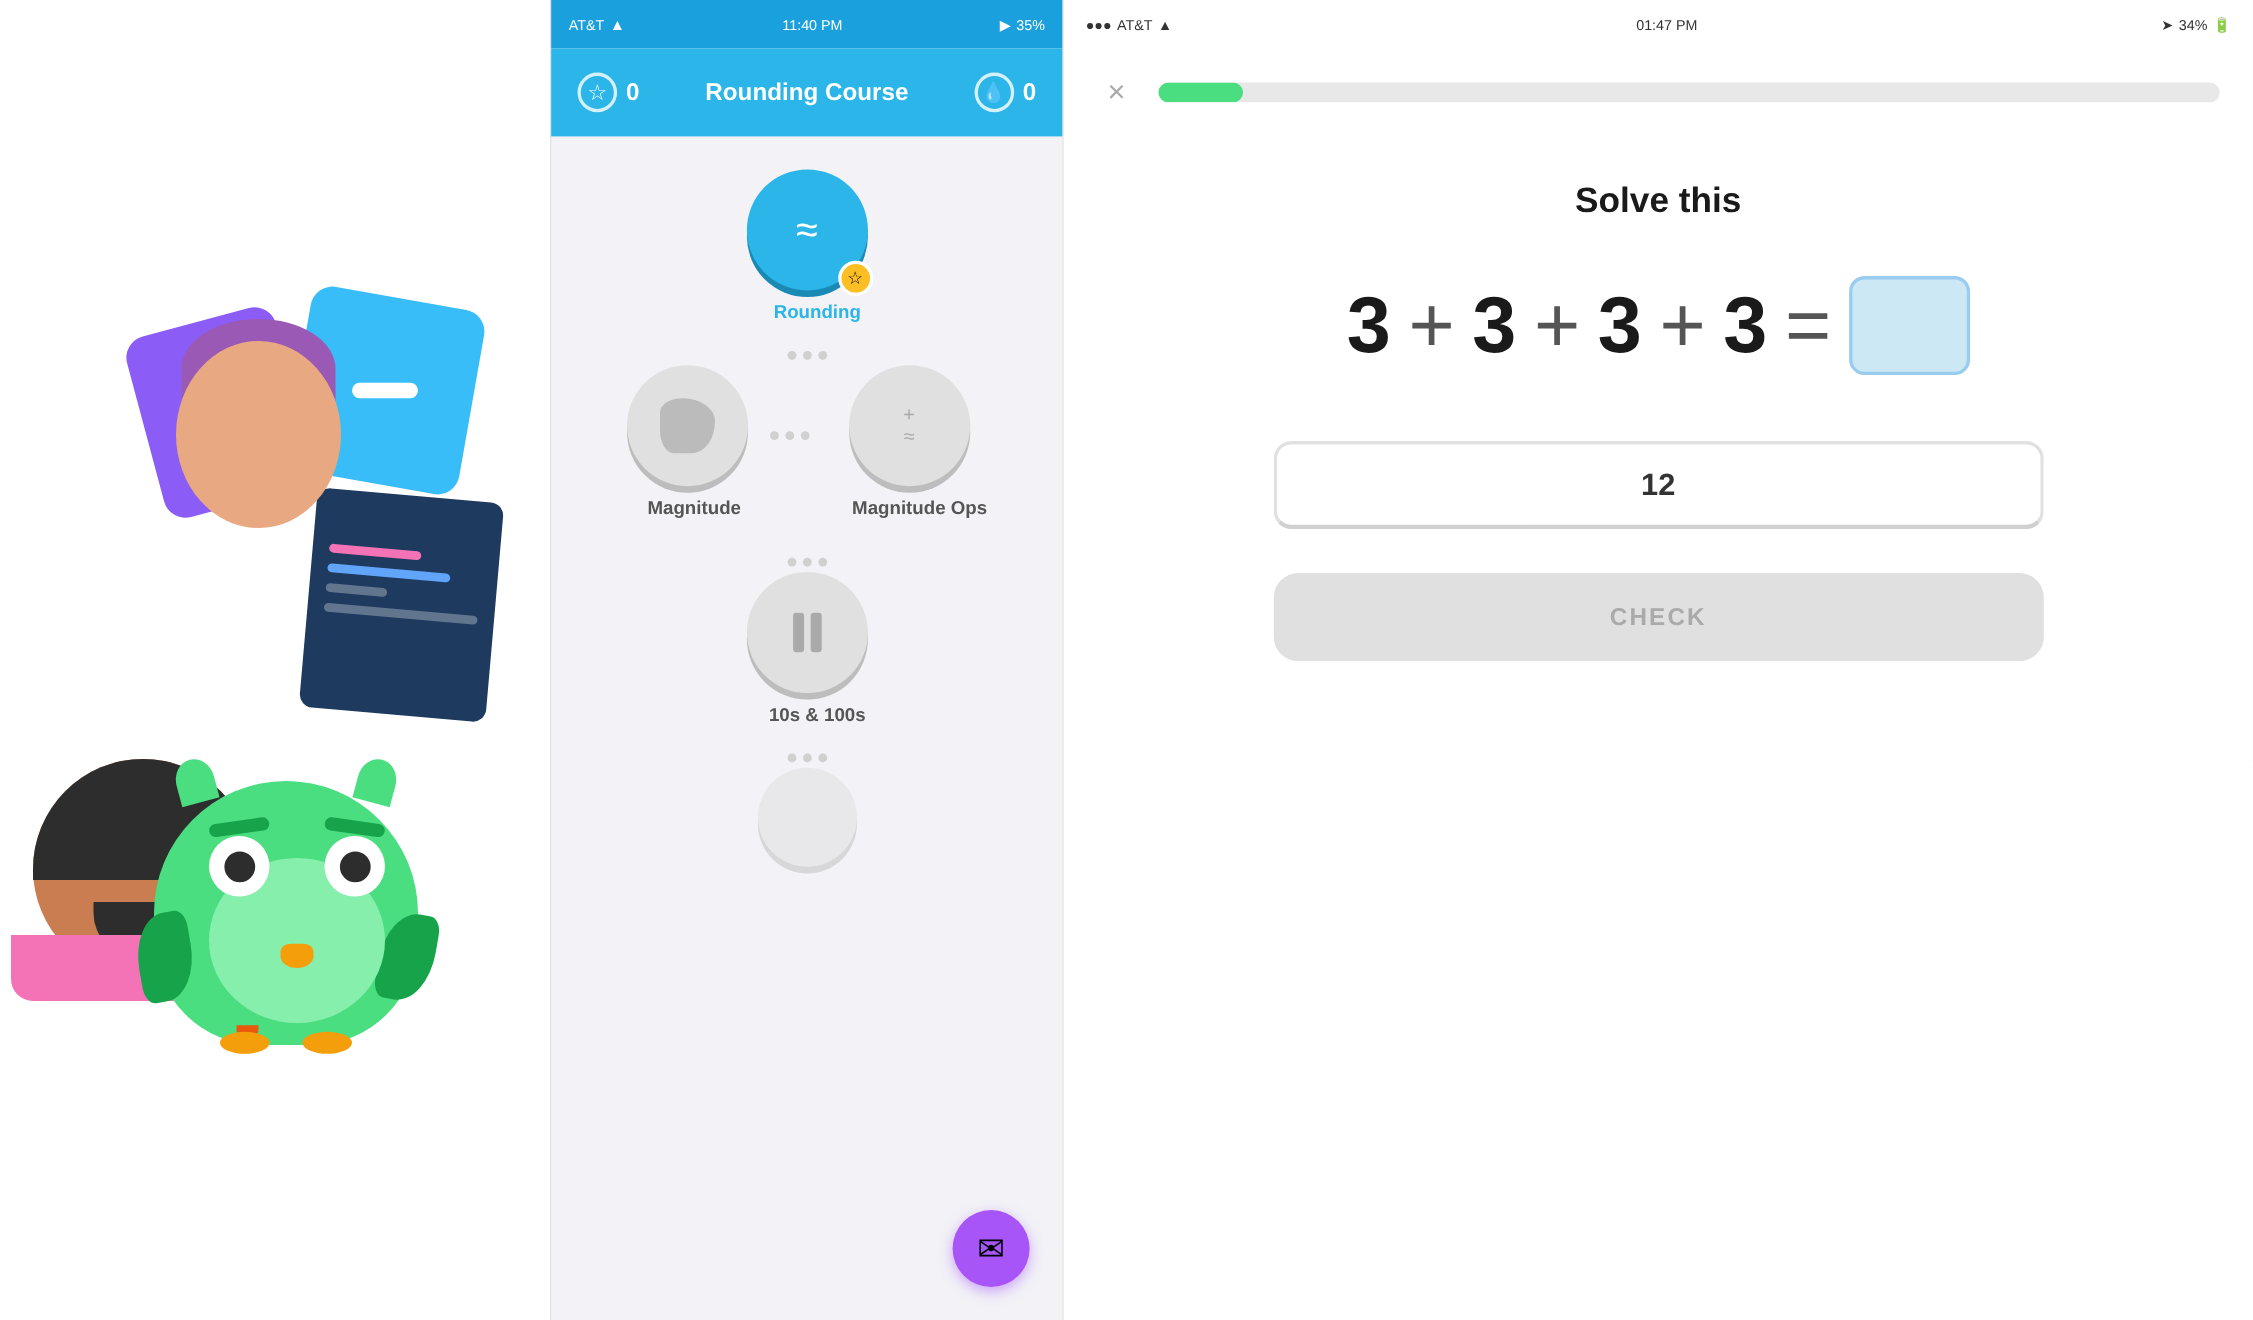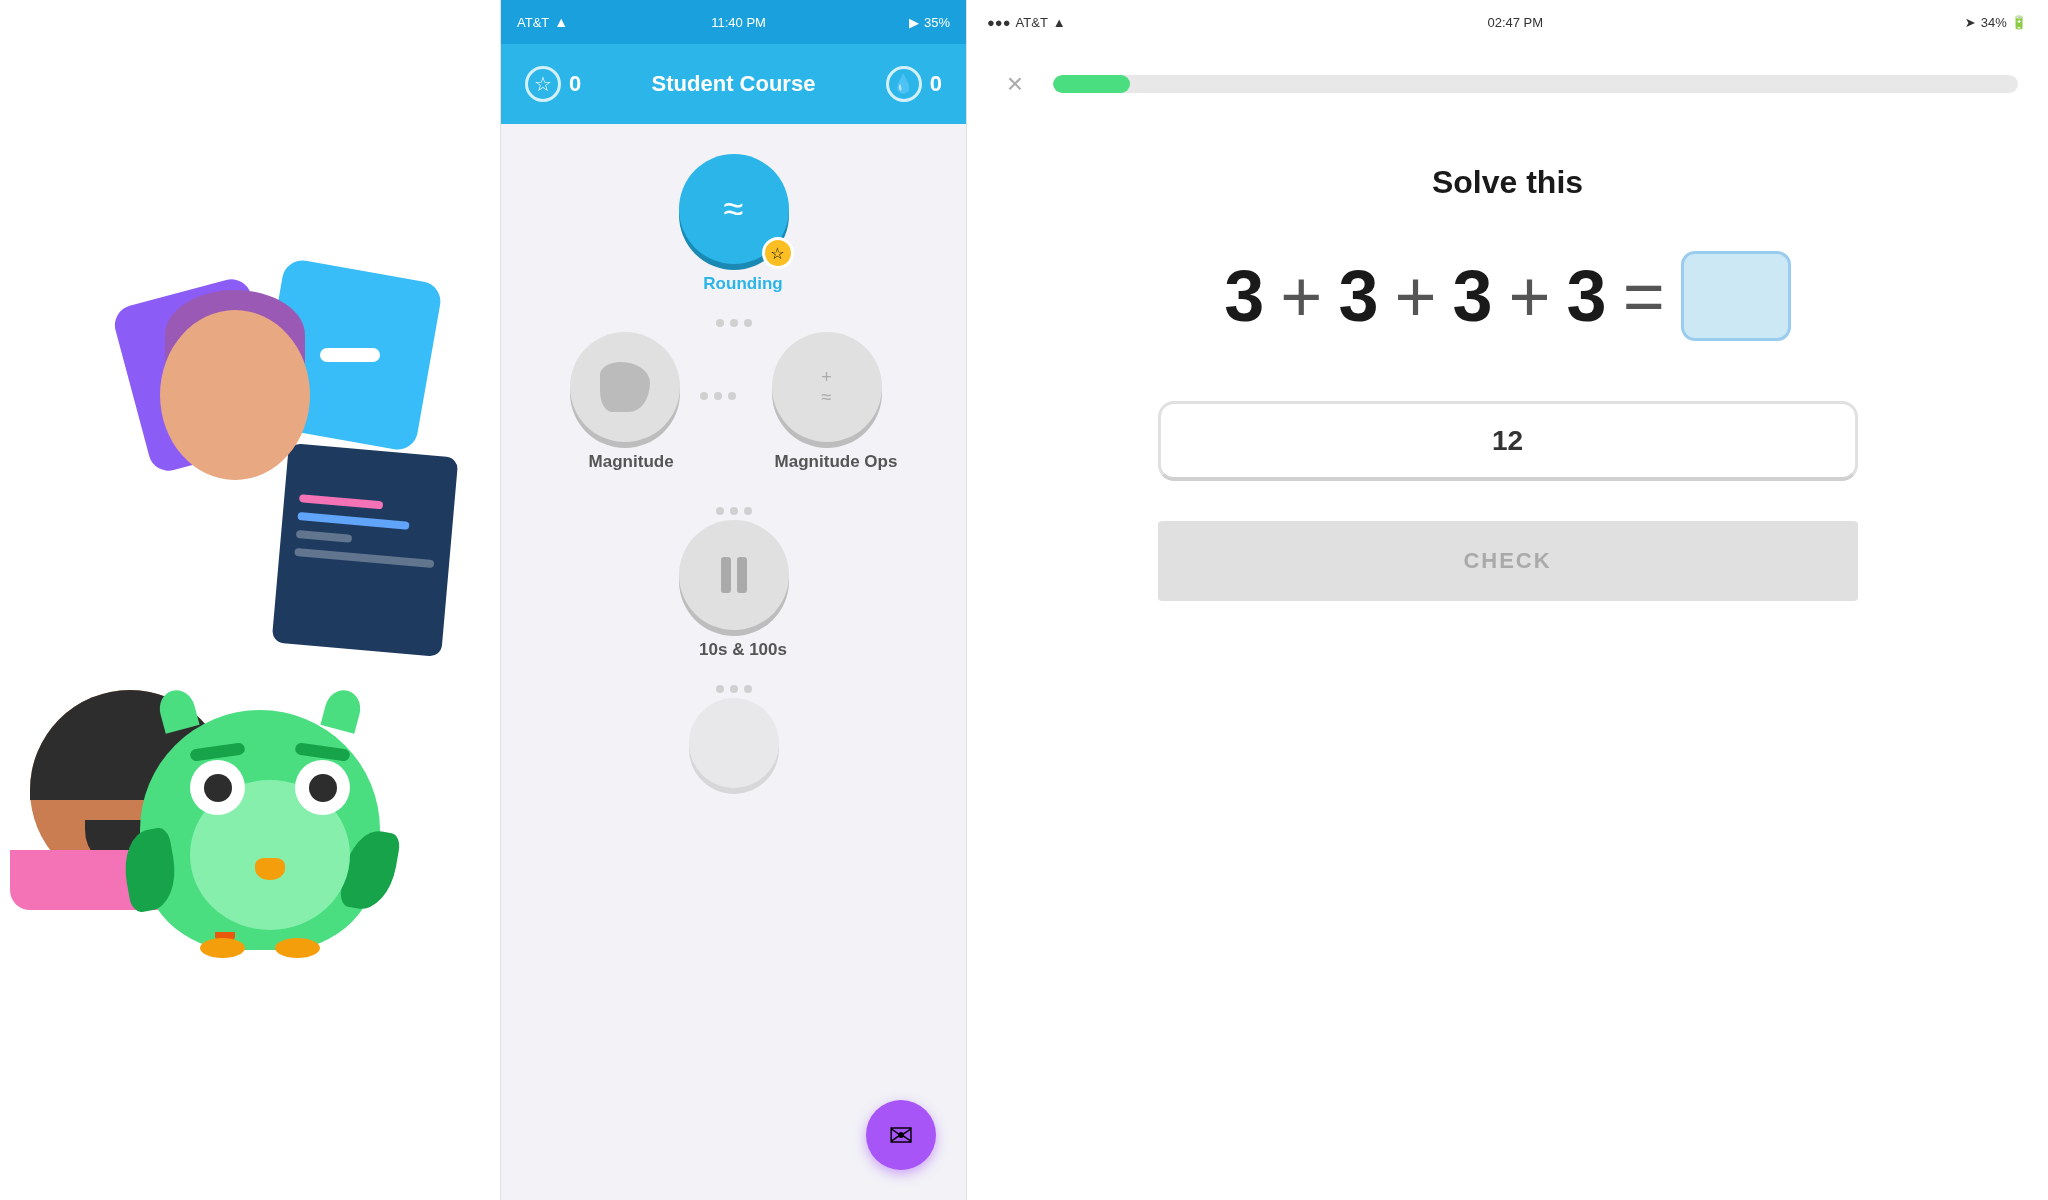--- a/index.html
+++ b/index.html
@@ -598,21 +598,21 @@
       transition: background 0.15s;
     }
     .answer-btn.bottom-border { border-bottom: 4px solid #d0d0d0; }
 
     .check-btn {
       width: 100%;
       max-width: 700px;
       height: 80px;
       background: #e0e0e0;
       border: none;
-      border-radius: 4px;
+      border-radius: 22px;
       font-size: 22px;
       font-weight: 800;
       letter-spacing: 2px;
       color: #aaa;
       cursor: not-allowed;
       text-transform: uppercase;
     }
 
     
     .tilde-icon {
@@ -726,21 +726,21 @@
       <span>▶</span>
       <span>35%</span>
     </div>
   </div>
 
   <div class="course-header">
     <div class="header-star-section">
       <div class="header-star-icon">☆</div>
       <span class="header-count">0</span>
     </div>
-    <span class="header-title">Student Course</span>
+    <span class="header-title">Rounding Course</span>
     <div class="header-drop-section">
       <div class="header-drop-icon">💧</div>
       <span class="header-count">0</span>
     </div>
   </div>
 
   <div class="course-content">
     <div class="course-path">
 
       <div class="path-item">
@@ -822,21 +822,21 @@
 </div>
 
 <div class="panel-solve">
 
   <div class="solve-status-bar">
     <div class="solve-status-left">
       <span>●●●</span>
       <span>AT&amp;T</span>
       <span>▲</span>
     </div>
-    <span>02:47 PM</span>
+    <span>01:47 PM</span>
     <div class="solve-status-right">
       <span>➤</span>
       <span>34%</span>
       <span>🔋</span>
     </div>
   </div>
 
   <div class="solve-header">
     <div class="close-btn">
       <span>×</span>

